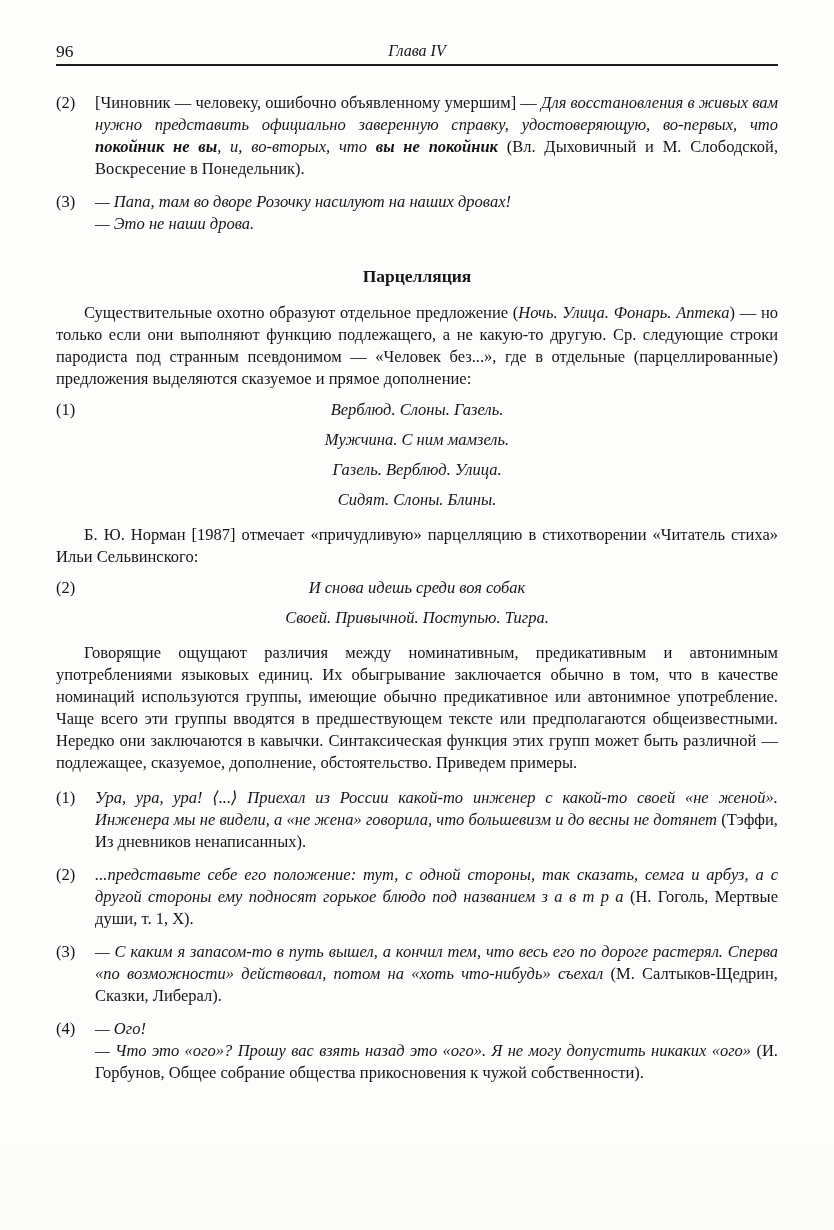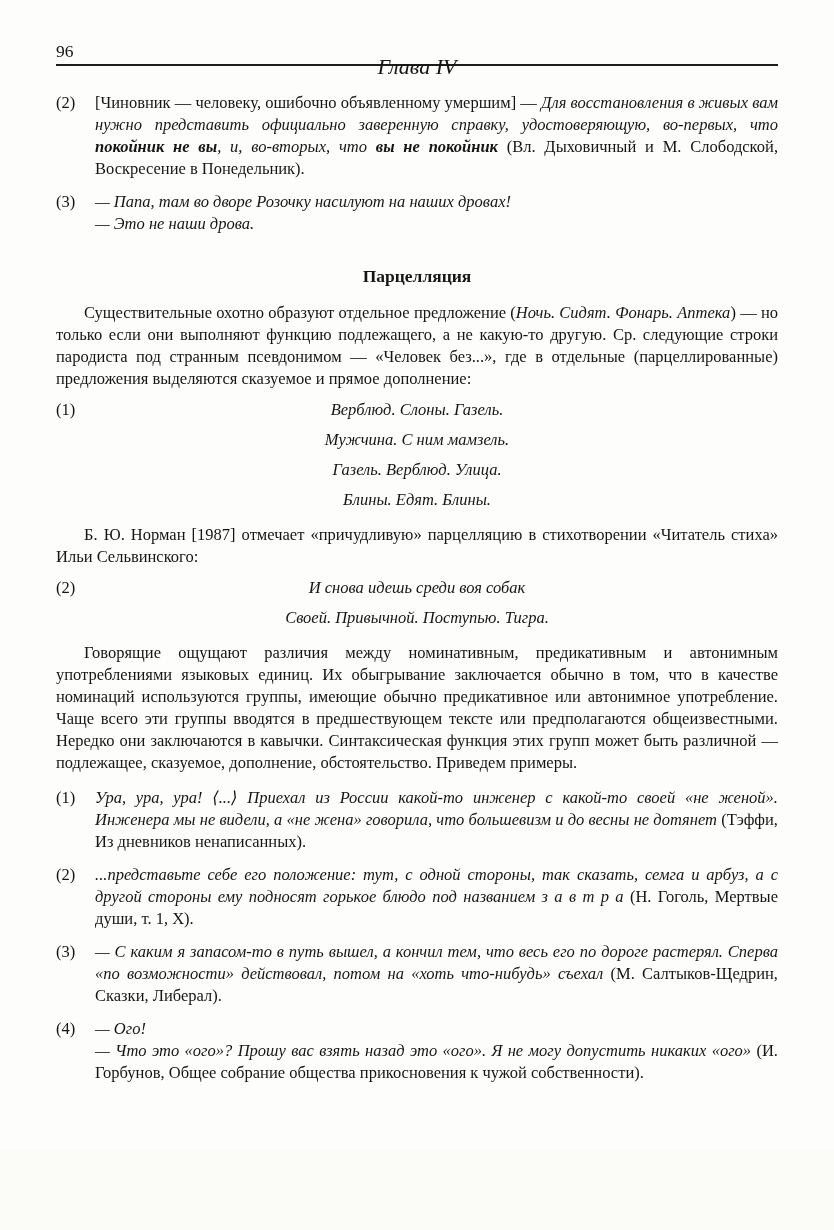--- a/index.html
+++ b/index.html
@@ -20,24 +20,24 @@
   
   .page-header {
     position: relative;
     height: 26px;
     border-bottom: 2px solid #1c1c1c;
     margin-bottom: 26px;
   }
   .page-num { font-size: 17.5px; }
   .chapter-title {
     position: absolute;
-    left: 0; right: 0; top: 16px;
+    left: 0; right: 0; top: 0;
     text-align: center;
     font-style: italic;
-    font-size: 22px;
+    font-size: 16px;
   }
   
   .example { display: flex; margin-bottom: 11px; }
   .ex-num { flex: 0 0 39px; }
   .ex-body { flex: 1; text-align: justify; hyphens: auto; }
   .ex-body p { text-align: justify; hyphens: auto; }
   .dialog-line { text-align: left !important; }
   
   .para {
     text-align: justify;
@@ -81,29 +81,29 @@
     <div class="example">
       <span class="ex-num">(3)</span>
       <div class="ex-body">
         <p class="dialog-line it">— Папа, там во дворе Розочку насилуют на наших дровах!</p>
         <p class="dialog-line it">— Это не наши дрова.</p>
       </div>
     </div>
 
     <h2 class="heading heading-first">Парцелляция</h2>
 
-    <p class="para"><span>Существительные охотно образуют отдельное предложение (</span><span class="it">Ночь. Сидят. Фонарь. Аптека</span><span>) — но только если они выполняют функцию подлежащего, а не какую-то другую. Ср. следующие строки пародиста под странным псевдонимом — «Человек без...», где в отдельные (парцеллированные) предложения выделяются сказуемое и прямое дополнение:</span></p>
+    <p class="para"><span>Существительные охотно образуют отдельное предложение (</span><span class="it">Ночь. Улица. Фонарь. Аптека</span><span>) — но только если они выполняют функцию подлежащего, а не какую-то другую. Ср. следующие строки пародиста под странным псевдонимом — «Человек без...», где в отдельные (парцеллированные) предложения выделяются сказуемое и прямое дополнение:</span></p>
 
     <div class="verse">
       <span class="ex-num verse-num">(1)</span>
       <div class="verse-lines">
         <div class="verse-line">Верблюд. Слоны. Газель.</div>
         <div class="verse-line">Мужчина. С ним мамзель.</div>
         <div class="verse-line">Газель. Верблюд. Улица.</div>
-        <div class="verse-line">Блины. Едят. Блины.</div>
+        <div class="verse-line">Сидят. Слоны. Блины.</div>
       </div>
     </div>
 
     <p class="para">Б. Ю. Норман [1987] отмечает «причудливую» парцелляцию в стихотворении «Читатель стиха» Ильи Сельвинского:</p>
 
     <div class="verse">
       <span class="ex-num verse-num">(2)</span>
       <div class="verse-lines">
         <div class="verse-line">И снова идешь среди воя собак</div>
         <div class="verse-line">Своей. Привычной. Поступью. Тигра.</div>

